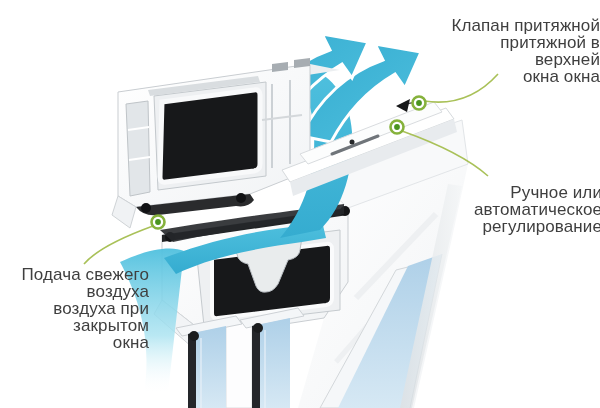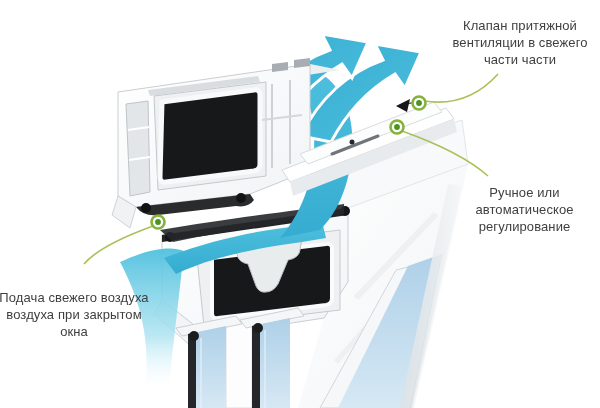--- a/index.html
+++ b/index.html
@@ -1,25 +1,25 @@
 <!DOCTYPE html>
 <html style="--c-background: #ffffff; --c-airflow-strong: #35acd0; --c-airflow-mid: #4fc0de; --c-airflow-pale: #a8e2f0; --c-leader-line: #a9c158; --c-marker-ring: #86b23c; --c-marker-core: #4a9420; --c-glass: #aed0e8; --c-glass-light: #d6e8f4; --c-profile-edge: #c7ccd0; --c-profile-shade: #e9ecee; --c-cavity: #17181a; --c-gasket: #222426; --c-text: #3f3f3f;"><head>
 <meta charset="utf-8">
 <style>
   html,body{margin:0;padding:0;background:#fff;}
   #stage{position:relative;width:600px;height:408px;overflow:hidden;
          background:var(--c-background,#ffffff);
          font-family:"Liberation Sans",sans-serif;}
   #art{position:absolute;left:0;top:0;}
-  .label{position:absolute;font-size:13px;line-height:17px;color:var(--c-text,#3f3f3f);
-         text-align:center;letter-spacing:.1px;}
+  .label{position:absolute;font-size:17px;line-height:17px;color:var(--c-text,#3f3f3f);
+         text-align:right;letter-spacing:.1px;}
   .label span{display:block;}
   #lbl-valve{left:440px;top:17px;width:160px;}
   #lbl-reg{left:447px;top:184px;width:155px;}
-  #lbl-air{left:-1px;top:266px;width:150px;margin-top:23px;}
+  #lbl-air{left:-1px;top:266px;width:150px;}
   .leader{stroke:var(--c-leader-line,#a9c158);stroke-width:1.6;fill:none;}
   .ring{fill:none;stroke:var(--c-marker-ring,#86b23c);stroke-width:2.6;}
   .core{fill:var(--c-marker-core,#4a9420);}
   .dotbg{fill:#ffffff;}
 </style>
 </head>
 <body>
 
 <div id="stage">
 
@@ -149,22 +149,22 @@
       <g>
         <circle class="dotbg" cx="158" cy="222" r="6.5"></circle>
           <circle class="ring" cx="158" cy="222" r="6.5"></circle>
           <circle class="core" cx="158" cy="222" r="2.9"></circle>
       </g>
     </g>
   </svg>
 
   <div class="label" id="lbl-valve">
     <span>Клапан притяжной</span>
-    <span>вентиляции в свежего</span>
-    <span>части части</span>
+    <span>притяжной в верхней</span>
+    <span>окна окна</span>
   </div>
   <div class="label" id="lbl-reg">
     <span>Ручное или</span>
     <span>автоматическое</span>
     <span>регулирование</span>
   </div>
   <div class="label" id="lbl-air">
     <span>Подача свежего воздуха</span>
     <span>воздуха при закрытом</span>
     <span>окна</span>

